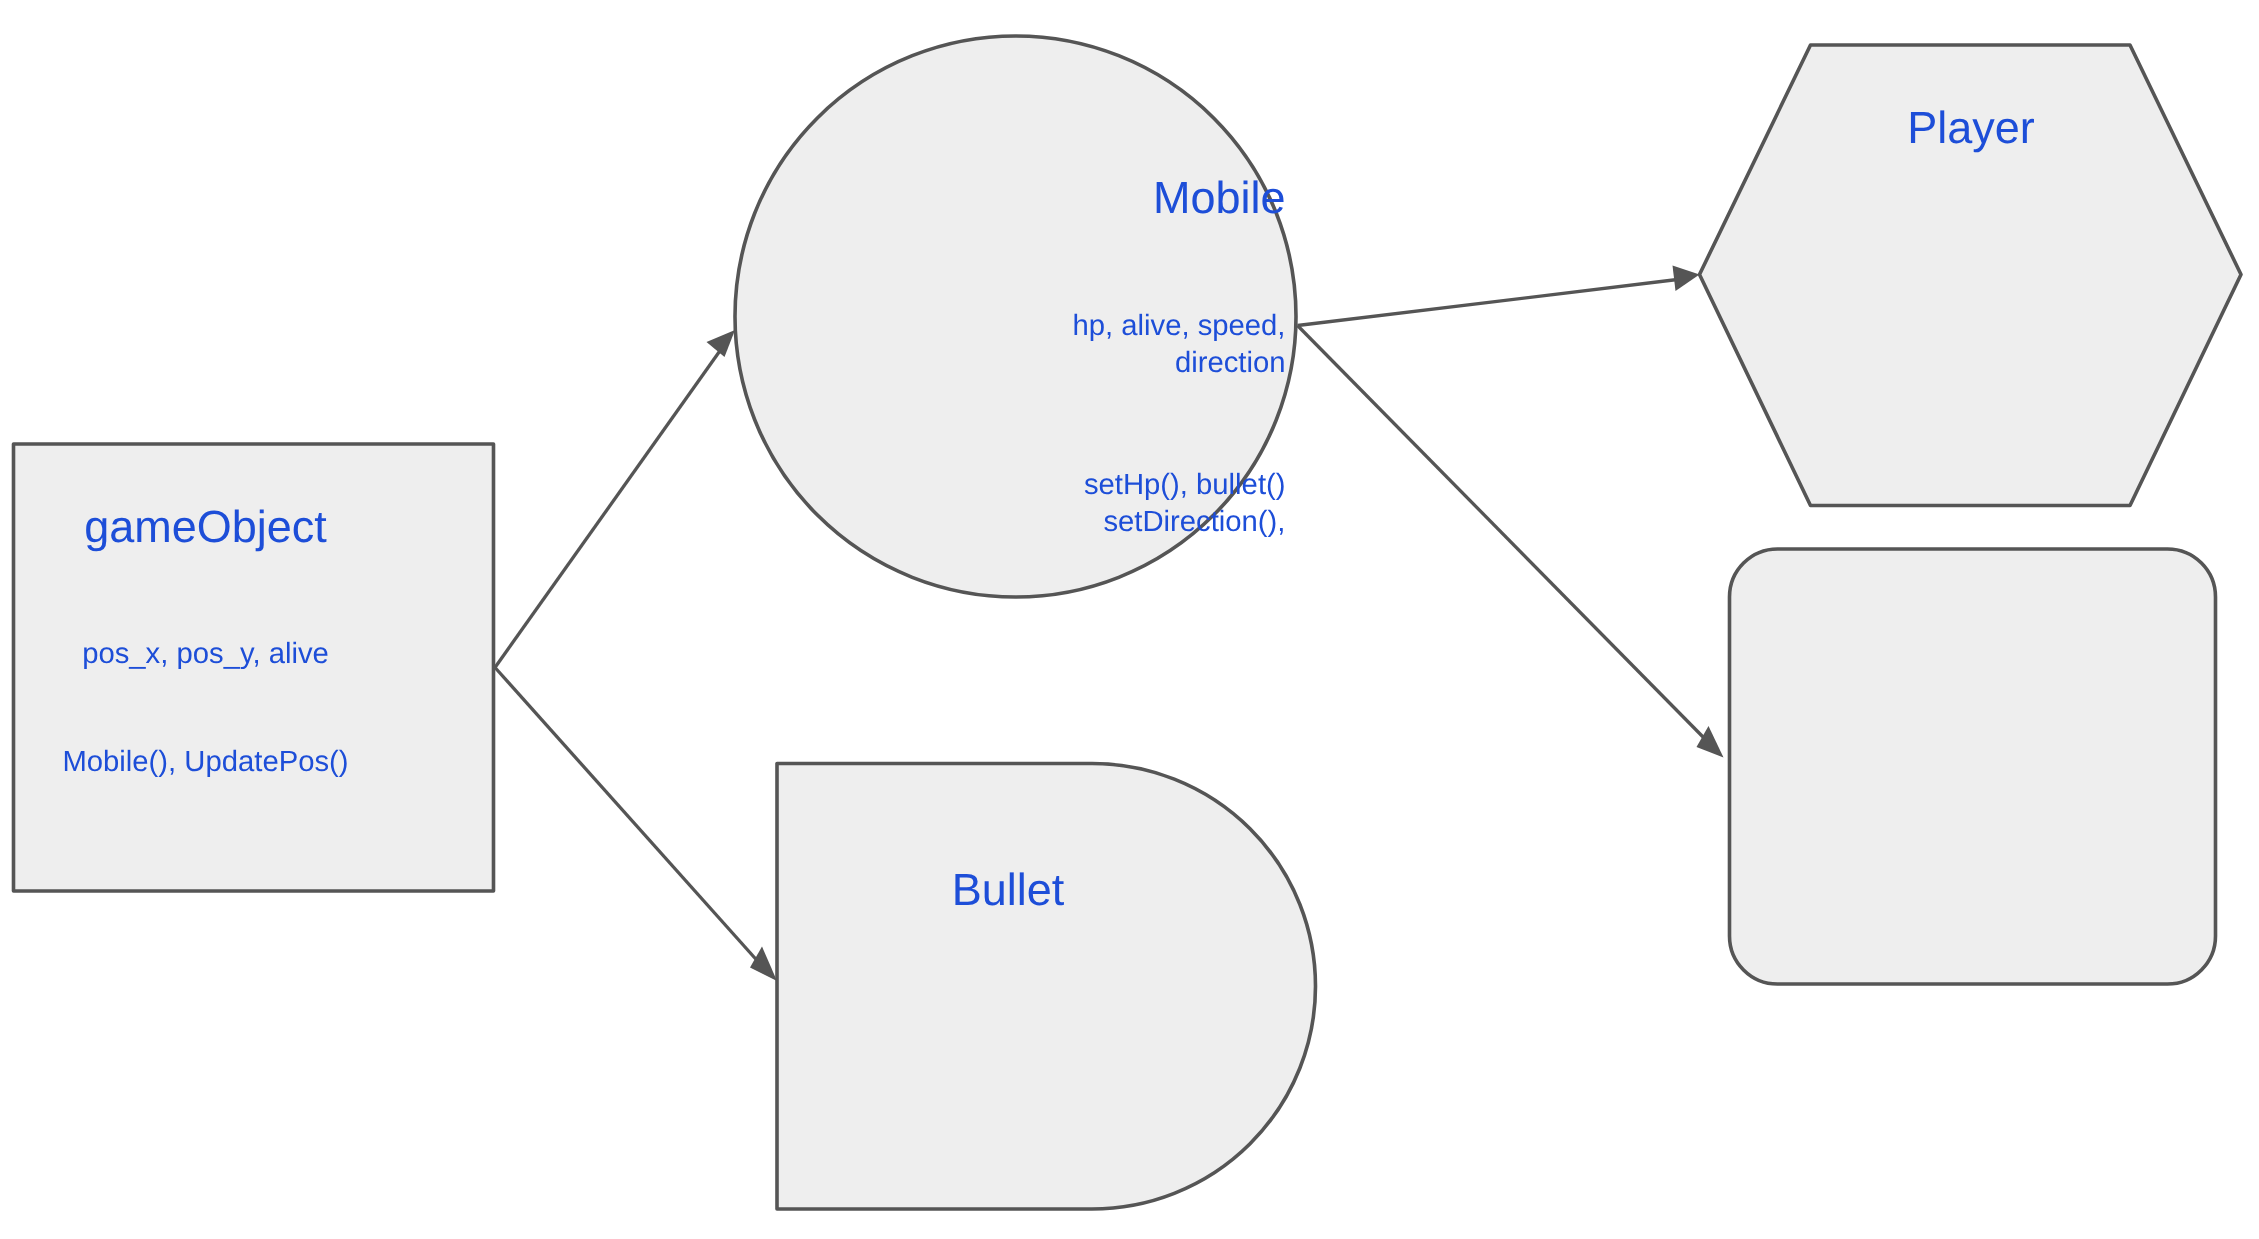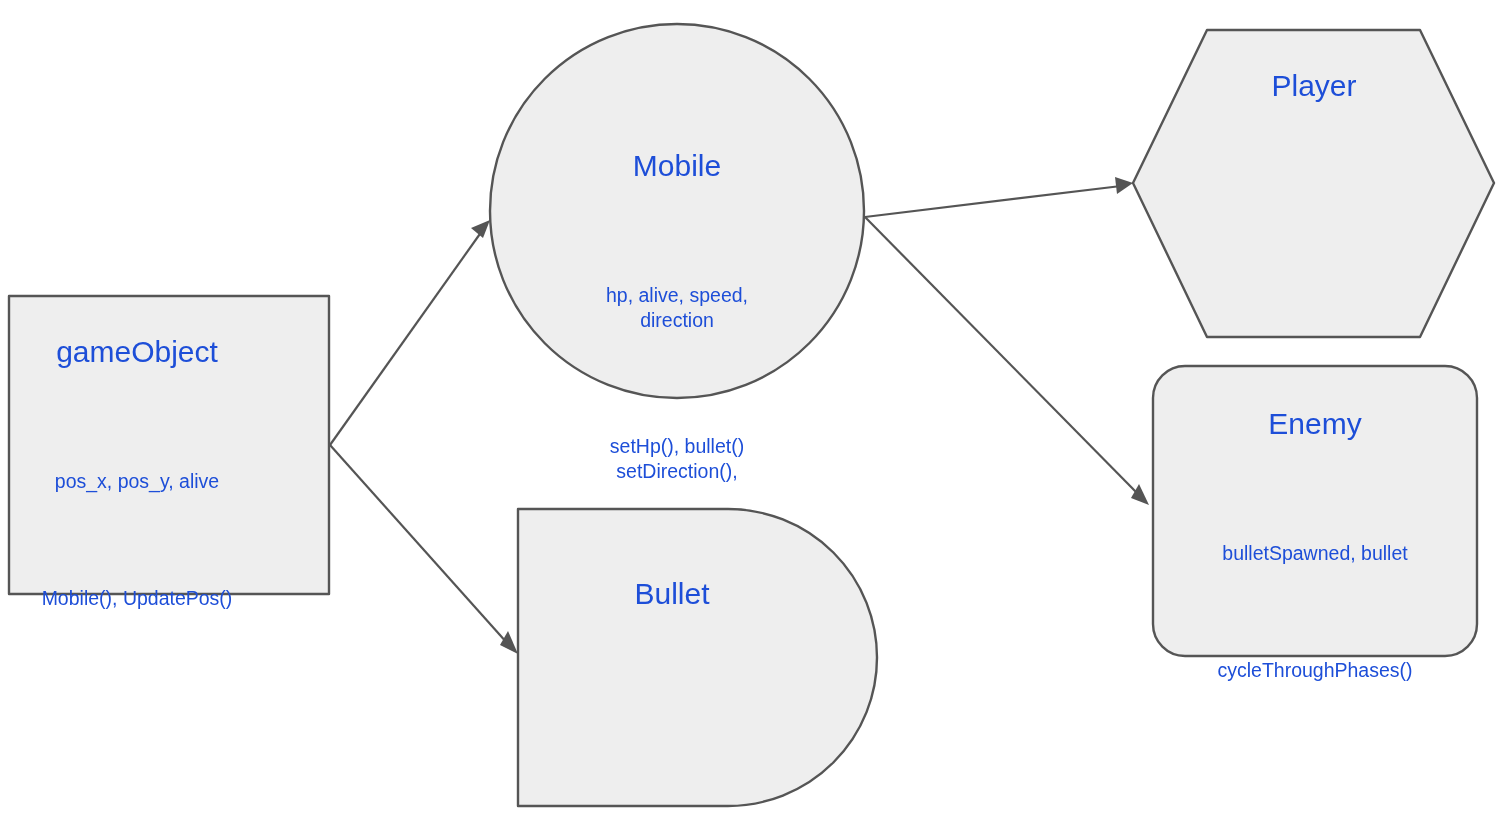--- a/index.html
+++ b/index.html
@@ -48,33 +48,32 @@
     white-space: pre-line;
     pointer-events: none;
   }
   .title {
     font-size: 30px;
     line-height: 1.15;
   }
   .members {
     font-size: 19.5px;
     line-height: 1.3;
-    margin-top: 45px;
   }
   .gap {
     display: block;
     height: 17px;
   }
   .gap-sm {
     display: block;
     height: 9px;
   }
   
   #label-gameobject { left: 8px;   top: 316px; width: 258px; }
-  #label-mobile     { left: 497px; top: 130px; width: 360px; }
+  #label-mobile     { left: 497px; top: 97px; width: 360px; text-align: right; }
   #label-player     { left: 1207px; top: 50px;  width: 214px; }
   #label-enemy      { left: 1152px; top: 388px; width: 326px; }
   #label-bullet     { left: 517px; top: 558px; width: 310px; }
 </style>
 </head>
 <body>
 
 <div id="canvas">
 
   <svg class="layer" viewBox="0 0 1506 826">
@@ -126,26 +125,19 @@
 direction</div>
     <span class="gap"></span>
     <div class="members">setHp(), bullet()
 setDirection(),</div>
   </div>
 
   <div class="node-label" id="label-player">
     <div class="title">Player</div>
   </div>
 
-  <div class="node-label" id="label-enemy">
-    <div class="title">Enemy</div>
-    <span class="gap"></span>
-    <div class="members">bulletSpawned, bullet</div>
-    <span class="gap-sm"></span>
-    <div class="members">cycleThroughPhases()</div>
-  </div>
 
   <div class="node-label" id="label-bullet">
     <div class="title">Bullet</div>
     <span class="gap"></span>
   </div>
 
 </div>
 
 </body></html>

